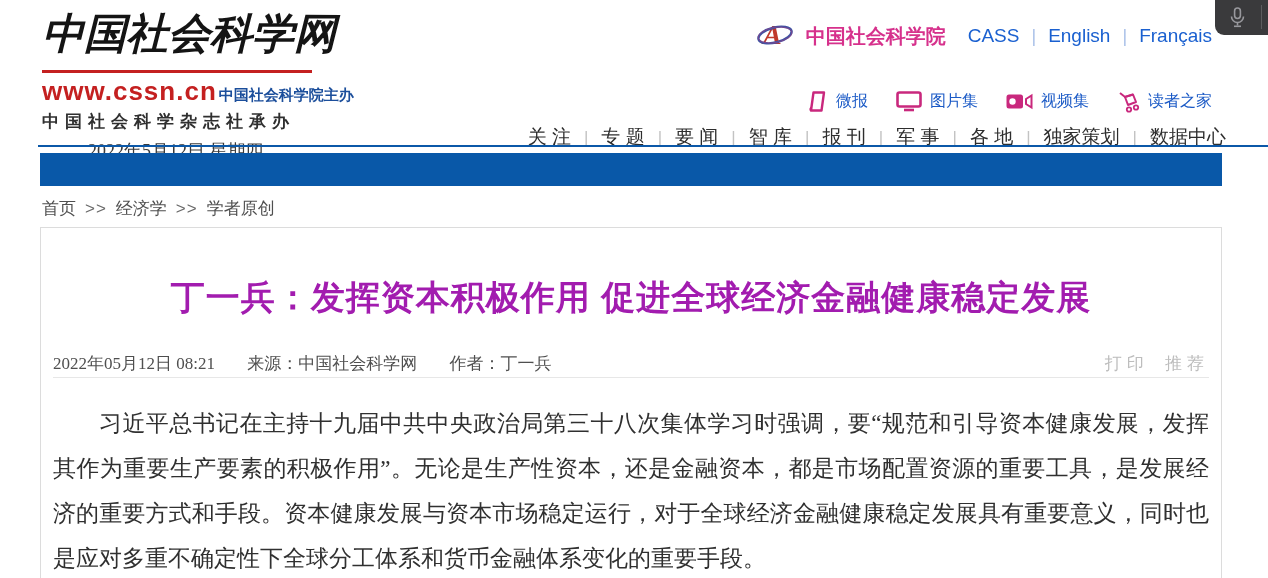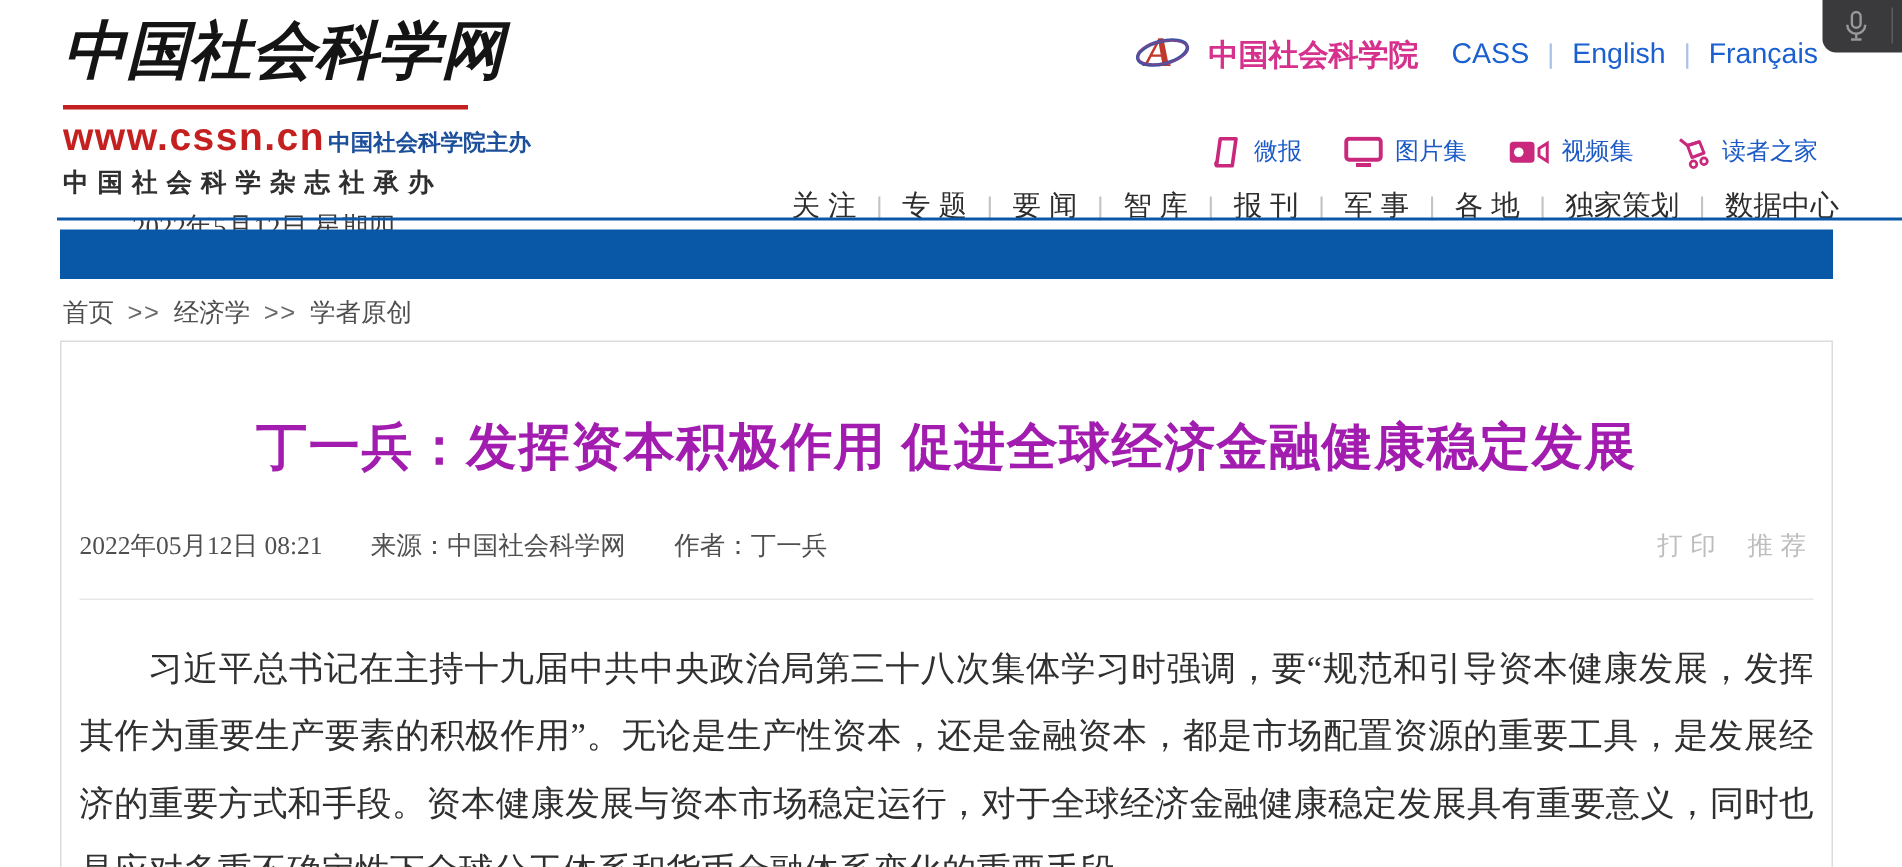--- a/index.html
+++ b/index.html
@@ -76,21 +76,21 @@
     position:absolute; left:40px; top:227px; width:1182px; height:420px;
     background:#fff; border:1px solid #dcdcdc; padding:0 10px;
   }
   .article-title {
     margin-top:47px; text-align:center;
     font-size:34px; font-weight:700; color:#a21caf; letter-spacing:1px;
     font-family:"Liberation Sans","DejaVu Sans",sans-serif;
   }
   .meta-row {
     display:flex; justify-content:space-between; align-items:baseline;
-    margin:31px 2px 0; padding-bottom:24px; border-bottom:1px solid #e7e7e7;
+    margin:31px 2px 0; padding-bottom:2px; border-bottom:1px solid #e7e7e7;
     font-family:"Liberation Serif","DejaVu Serif",serif;
   }
   .meta-left { font-size:17px; color:#4f4f4f; }
   .meta-left span { margin-right:28px; }
   .meta-actions { color:#bdbdbd; font-size:17px; }
   .meta-actions span { letter-spacing:5px; margin-left:12px; cursor:pointer; }
   .article-body {
     margin:23px 2px 0;
     font-family:"Liberation Serif","DejaVu Serif",serif;
     font-size:23px; line-height:45px; color:#303030;

